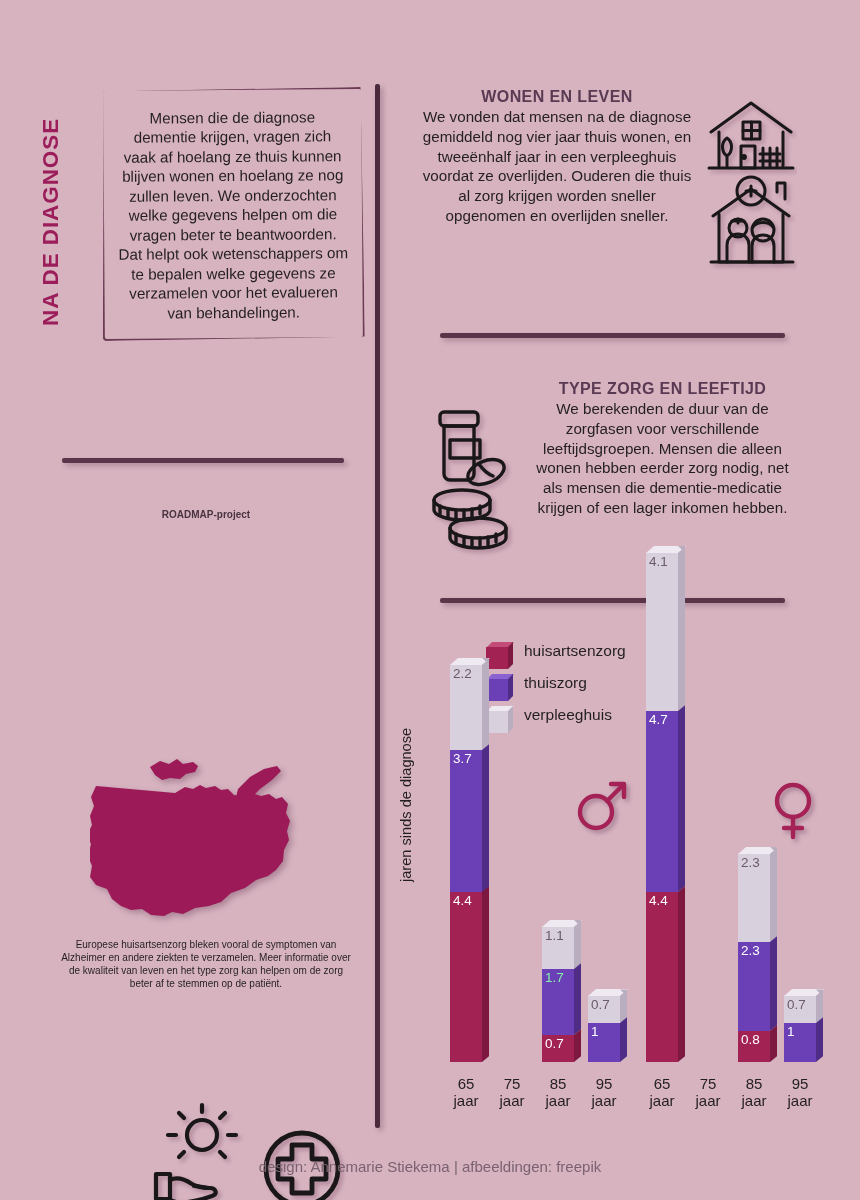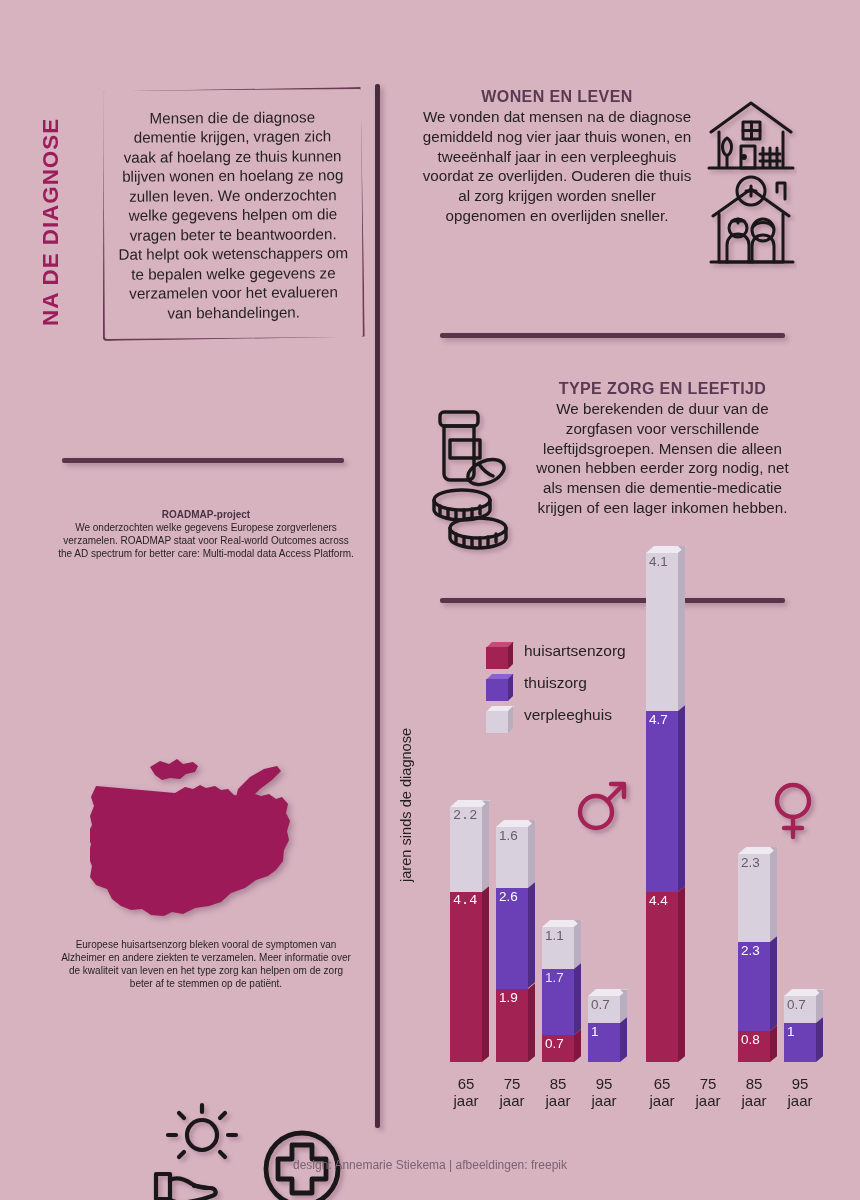--- a/index.html
+++ b/index.html
@@ -120,41 +120,40 @@
 
   .xtick{
     position:absolute;text-align:center;width:46px;
     font-size:15px;line-height:1.12;
   }
 
   .gsym{position:absolute;}
 
   .footer{
     position:absolute;left:0;top:1158px;width:860px;text-align:center;
-    font-size:12px;color:#7a6270;
+    font-size:15px;color:#7a6270;
   }
 </style>
 </head>
 <body>
 
 <div class="page">
 
   <div class="v-divider"></div>
 
   <div class="col-left">
 
     <div class="vtitle">NA DE DIAGNOSE</div>
 
     <div class="card">Mensen die de diagnose dementie krijgen, vragen zich vaak af hoelang ze thuis kunnen blijven wonen en hoelang ze nog zullen leven. We onderzochten welke gegevens helpen om die vragen beter te beantwoorden. Dat helpt ook wetenschappers om te bepalen welke gegevens ze verzamelen voor het evalueren van behandelingen.</div>
 
     <div class="h-divider left-div1"></div>
 
     <div class="left-body" style="top:428px">
       <div style="font-weight:bold;color:#4a3340;">ROADMAP-project</div>
-      <div>We onderzochten welke gegevens Europese zorgverleners verzamelen. ROADMAP staat voor Real-world Outcomes across the AD spectrum for better care: Multi-modal data Access Platform.</div>
     </div>
 
     <svg class="euromap" viewBox="0 0 240 200">
       <g fill="#9c1a57" style="filter:drop-shadow(3px 3px 3px rgba(90,40,70,.35))">
         <path d="M60 22 l10-6 9 3 8-5 6 5 10-2 5 4 -3 6 -9 2 -6 5 -10 -1 -8 2 -7 -5 -5 -8z"></path>
         <path d="M8 70 l11-5 7 3 -2 8 -9 4 -8 -2z"></path>
         <path d="M148 44 l12-12 14-8 13 -3 4 5 -9 9 -12 9 -10 10 -9 4 -5 -6z"></path>
         <path d="M85 48 l10-6 8 2 7 -4 6 3 9 -2 6 4 7 -1 6 6 10 2 8 -4 9 3 8 -2 7 5 6 -2 6 7 -2 9 4 8 -3 10 2 9 -5 10 -1 11 -7 9 -8 6 -12 4 -11 8 -14 5 -10 9 -12 4 -14 2 -12 6 -11 -2 -8 4 -13 -1 -9 -6 -11 1 -10 -4 -9 -7 -5 -10 -11 -4 -6 -8 2 -11 -4 -10 3 -12 -4 -9 5 -10 -2 -9 4 -10 -3 -9 5 -11z"></path>
         <path d="M28 110 l8-5 6 4 -1 9 -7 5 -7 -3 1 -10z"></path>
         <path d="M34 126 l7-3 4 5 -4 6 -7 -2z"></path>
@@ -263,60 +262,48 @@
           <span class="cube">
             <span class="t" style="background:#efe9f1"></span>
             <span class="f" style="background:#d9d0dd"></span>
             <span class="s" style="background:#b9aec0"></span>
           </span>
           <span class="lg-lbl">verpleeghuis</span>
         </div>
       </div>
     <div class="ylab">jaren sinds de diagnose</div>
     <div class="plot" id="plot">
-        <div class="bar" style="left: 16px; font-family: Liberation Mono, monospace;">
+        <div class="bar" style="left: 16px;">
           <div class="seg" style="height:84.9px;background:#d9d0dd">
             <div class="cap" style="background:#efe9f1"></div>
             <div class="capside" style="background:#b9aec0"></div>
             <div class="side" style="background:#b9aec0"></div>
             <span class="lab" style="color:#6b5b68">2.2</span>
+          </div>
+          <div class="seg" style="height:142.7px;background:#6b3fb5">
+            <div class="side" style="background:#4f2d87"></div>
+            <span class="lab" style="color:#ffffff">3.7</span>
           </div>
           <div class="seg" style="height:169.7px;background:#a32254">
             <div class="side" style="background:#7d1840"></div>
             <span class="lab" style="color:#ffffff">4.4</span>
           </div>
         </div>
         <div class="xtick" style="left: 9px; top: 446px;">65<br>jaar</div>
-        <div class="bar" style="left: 62px;">
-          <div class="seg" style="height:61.7px;background:#d9d0dd">
-            <div class="cap" style="background:#efe9f1"></div>
-            <div class="capside" style="background:#b9aec0"></div>
-            <div class="side" style="background:#b9aec0"></div>
-            <span class="lab" style="color:#6b5b68">1.6</span>
-          </div>
-          <div class="seg" style="height:100.3px;background:#6b3fb5">
-            <div class="side" style="background:#4f2d87"></div>
-            <span class="lab" style="color:#ffffff">2.6</span>
-          </div>
-          <div class="seg" style="height:73.3px;background:#a32254">
-            <div class="side" style="background:#7d1840"></div>
-            <span class="lab" style="color:#ffffff">1.9</span>
-          </div>
-        </div>
         <div class="xtick" style="left: 55px; top: 446px;">75<br>jaar</div>
         <div class="bar" style="left: 108px;">
           <div class="seg" style="height:42.4px;background:#d9d0dd">
             <div class="cap" style="background:#efe9f1"></div>
             <div class="capside" style="background:#b9aec0"></div>
             <div class="side" style="background:#b9aec0"></div>
             <span class="lab" style="color:#6b5b68">1.1</span>
           </div>
           <div class="seg" style="height:65.6px;background:#6b3fb5">
             <div class="side" style="background:#4f2d87"></div>
-            <span class="lab" style="color:#e5e5e5">1.7</span>
+            <span class="lab" style="color:#86efac">1.7</span>
           </div>
           <div class="seg" style="height:27.0px;background:#a32254">
             <div class="side" style="background:#7d1840"></div>
             <span class="lab" style="color:#ffffff">0.7</span>
           </div>
         </div>
         <div class="xtick" style="left: 101px; top: 446px;">85<br>jaar</div>
         <div class="bar" style="left: 154px;">
           <div class="seg" style="height:27.0px;background:#d9d0dd">
             <div class="cap" style="background:#efe9f1"></div>

